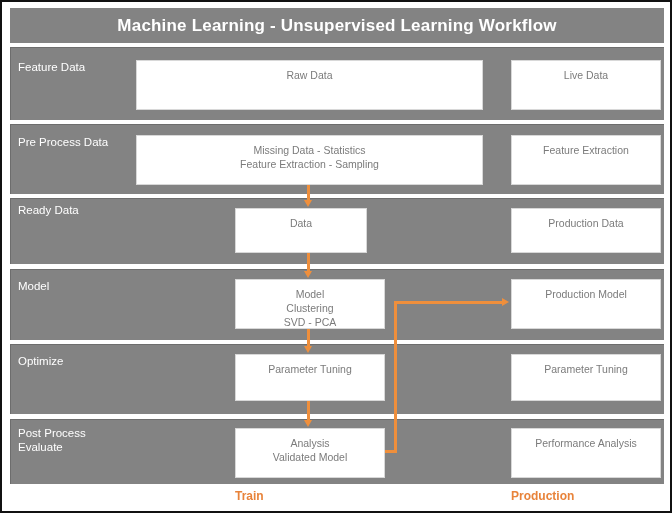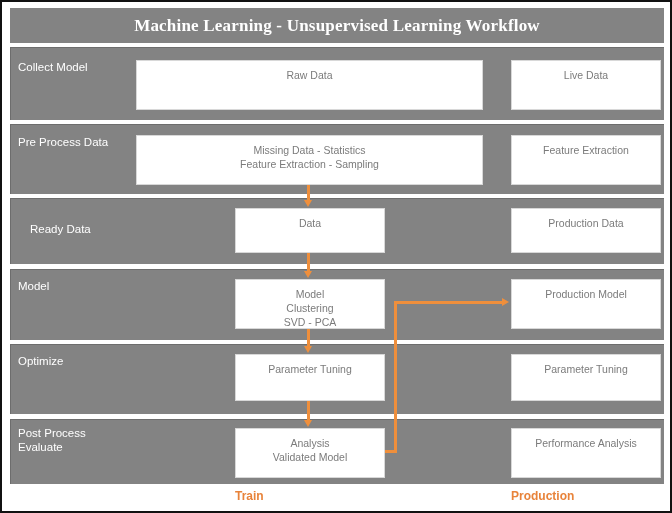--- a/index.html
+++ b/index.html
@@ -26,21 +26,20 @@
   }
   .band.shadowed {
     box-shadow: 1px 1px 0 #6d6d6d inset;
   }
   .title-band {
     left: 8px;
     top: 6px;
     width: 654px;
     height: 35px;
     background: #838383;
-    font-family: Liberation Serif, serif;
   }
   .title-text {
     position: absolute;
     left: 0;
     top: 0;
     width: 100%;
     height: 100%;
     display: flex;
     align-items: center;
     justify-content: center;
@@ -101,33 +100,33 @@
 </head>
 <body>
 
 <div id="canvas">
 
   <div class="band title-band">
     <div class="title-text">Machine Learning - Unsupervised Learning Workflow</div>
   </div>
 
   <div class="band shadowed" style="left:8px; top:45px; width:654px; height:73px;"></div>
-  <div class="row-label" style="left:16px; top:58px;">Collect Model</div>
+  <div class="row-label" style="left:16px; top:58px;">Feature Data</div>
   <div class="box" style="left:134px; top:58px; width:347px; height:50px;">Raw  Data</div>
   <div class="box" style="left:509px; top:58px; width:150px; height:50px;">Live Data</div>
 
   <div class="band shadowed" style="left:8px; top:122px; width:654px; height:70px;"></div>
   <div class="row-label" style="left:16px; top:133px;">Pre Process Data</div>
   <div class="box" style="left:134px; top:133px; width:347px; height:50px;">Missing Data - Statistics
 Feature Extraction - Sampling</div>
   <div class="box" style="left:509px; top:133px; width:150px; height:50px;">Feature Extraction</div>
 
   <div class="band shadowed" style="left:8px; top:196px; width:654px; height:66px;"></div>
-  <div class="row-label" style="left:16px; top:220px;margin-left:12px;">Ready Data</div>
-  <div class="box" style="left:233px; top:206px; width:150px; height:45px;">Data</div>
+  <div class="row-label" style="left:16px; top:201px;">Ready Data</div>
+  <div class="box" style="left:233px; top:206px; width:132px; height:45px;">Data</div>
   <div class="box" style="left:509px; top:206px; width:150px; height:45px;">Production Data</div>
 
   <div class="band shadowed" style="left:8px; top:267px; width:654px; height:71px;"></div>
   <div class="row-label" style="left:16px; top:277px;">Model</div>
   <div class="box" style="left:233px; top:277px; width:150px; height:50px;">Model
 Clustering
 SVD - PCA</div>
   <div class="box" style="left:509px; top:277px; width:150px; height:50px;text-align:center;">Production Model</div>
 
   <div class="band shadowed" style="left:8px; top:342px; width:654px; height:70px;"></div>

